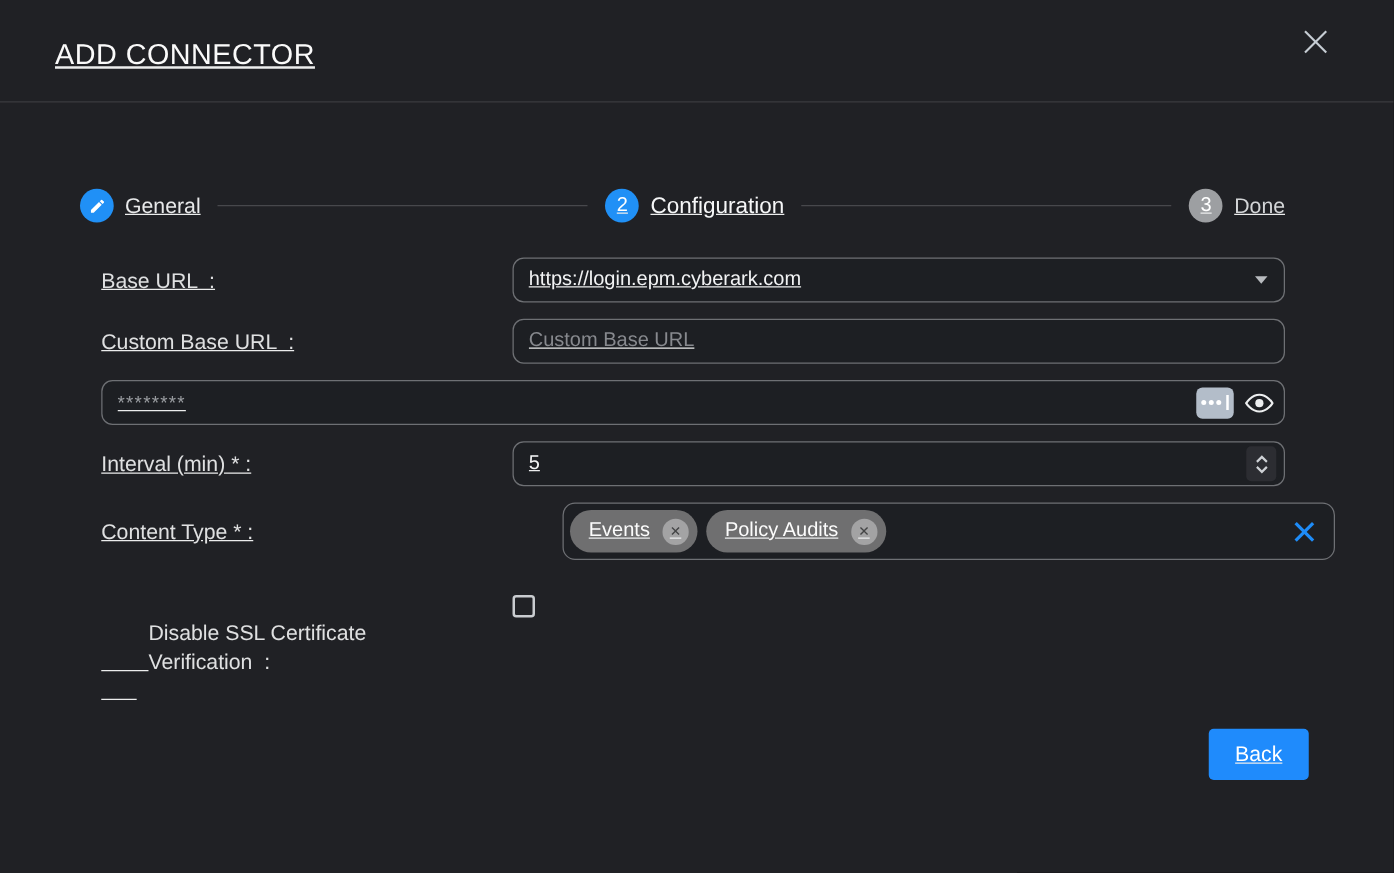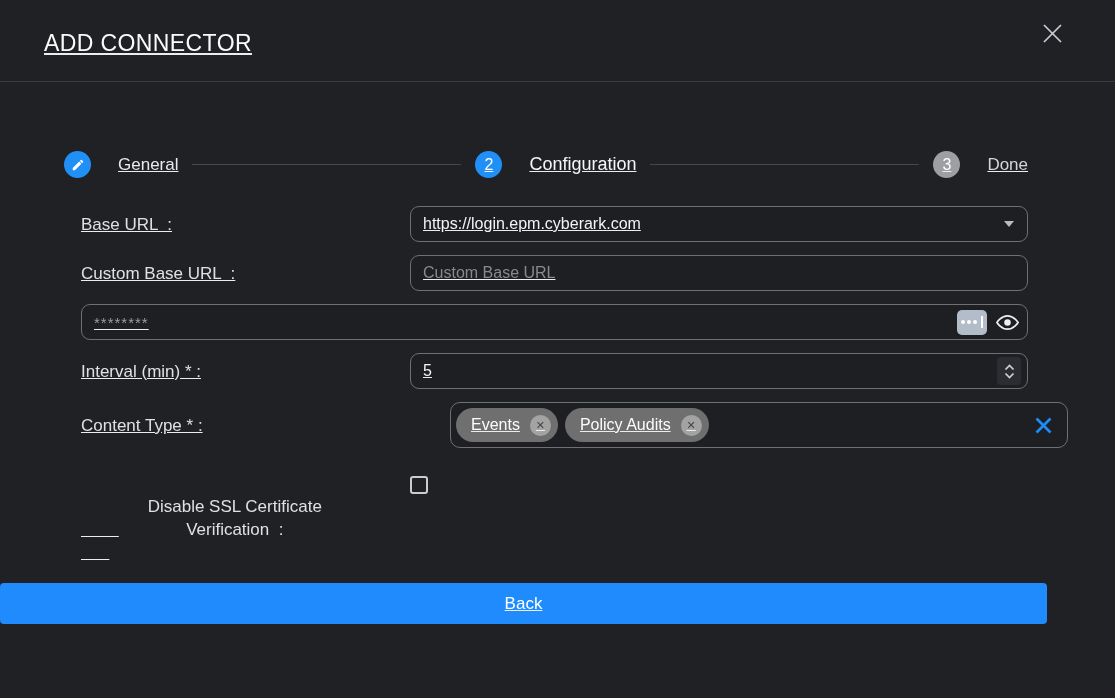--- a/index.html
+++ b/index.html
@@ -21,41 +21,41 @@
   .close-btn {
     position:absolute; top:20px; right:50px; width:26px; height:26px;
     display:flex; align-items:center; justify-content:center; cursor:pointer;
   }
 
   
   .stepper {
     display:flex; align-items:center;
     margin:69px 87px 0 64px;
   }
-  .step { display:flex; align-items:center; gap:27px; }
+  .step { display:flex; align-items:center; gap:9px; }
   .step-circle {
     width:27px; height:27px; border-radius:50%;
     display:flex; align-items:center; justify-content:center;
     font-size:16px; color:#fff; flex:0 0 auto;
   }
   .step-circle.blue { background:#2090f6; }
   .step-circle.gray { background:#9d9fa2; }
   .step-label { font-size:17px; color:#e8e9ea; white-space:nowrap; }
   .step-label.active { font-size:18px; font-weight:500; color:#f5f6f7; }
   .step-label.dim { color:#d3d5d7; }
   .step-line { flex:1; height:1px; background:#47484c; margin:0 14px; }
 
   
   .form { margin-top:28px; padding:0 87px 0 81px; }
   .frow { display:flex; align-items:center; margin-bottom:13px; }
   .frow-label {
     flex:0 0 329px; font-size:17px; color:#dfe0e1;
     white-space:pre-wrap; line-height:23px;
   }
-  .frow-label .wrapbox { display:inline-block; max-width:232px;text-align:center; }
+  .frow-label .wrapbox { display:inline-block; max-width:232px; }
   .fctrl { flex:1; position:relative; }
 
   .field {
     width:100%; height:36px; background:#1d1f23;
     border:1px solid #6e7074; border-radius:9px;
     display:flex; align-items:center; padding:0 12px;
     font-size:16px; color:#f2f3f4;
   }
   .field input {
     flex:1; background:transparent; border:none; outline:none;
@@ -106,21 +106,21 @@
 
   .checkbox {
     width:18px; height:18px; border:2px solid #c9ccd0; border-radius:3px;
     background:transparent; cursor:pointer; margin-top:2px;
   }
   .frow.align-top { align-items:flex-start; margin-top:24px; }
 
   
   .footer {
     display:flex; justify-content:flex-end; gap:10px;
-    padding-right:68px; margin-top:19px;flex-direction:column;
+    padding-right:68px; margin-top:19px;
   }
   .btn {
     min-width:80px; height:41px; border:none; border-radius:4px;
     font-family:"Liberation Sans", sans-serif; font-size:17px;
     display:flex; align-items:center; justify-content:center;
     cursor:pointer; padding:0 16px;
   }
   .btn-back { background:#1f8bfc; color:#ffffff; }
   .btn-next { background:#1e3b58; color:#5f7d9b; }
 </style>

